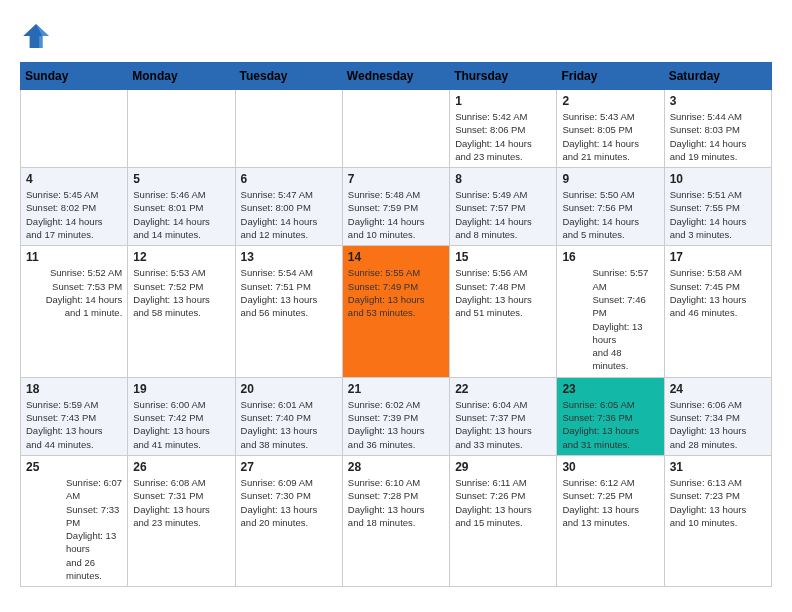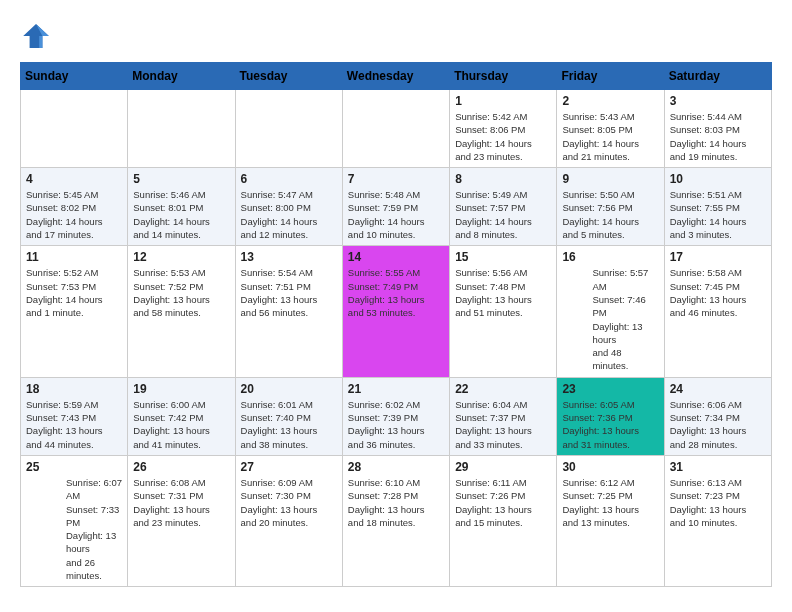--- a/index.html
+++ b/index.html
@@ -186,40 +186,40 @@
           <span class="day-num">10</span>
           <div class="day-info" style="white-space: pre-line;">Sunrise: 5:51 AM
 Sunset: 7:55 PM
 Daylight: 14 hours
 and 3 minutes.</div>
         </td>
       </tr>
       <tr>
         <td style="background: rgb(255, 255, 255);">
           <span class="day-num">11</span>
-          <div class="day-info" style="white-space: pre-line;">Sunrise: 5:52 AM
+          <div class="day-info" style="white-space: pre-line; text-align: right;">Sunrise: 5:52 AM
 Sunset: 7:53 PM
 Daylight: 14 hours
 and 1 minute.</div>
         </td>
         <td style="background: rgb(255, 255, 255);">
           <span class="day-num">12</span>
           <div class="day-info" style="white-space: pre-line;">Sunrise: 5:53 AM
 Sunset: 7:52 PM
 Daylight: 13 hours
 and 58 minutes.</div>
         </td>
         <td style="background: rgb(255, 255, 255);">
           <span class="day-num">13</span>
           <div class="day-info" style="white-space: pre-line;">Sunrise: 5:54 AM
 Sunset: 7:51 PM
 Daylight: 13 hours
 and 56 minutes.</div>
         </td>
-        <td style="background: #d946ef;">
+        <td style="background: #f97316;">
           <span class="day-num">14</span>
           <div class="day-info" style="white-space: pre-line;">Sunrise: 5:55 AM
 Sunset: 7:49 PM
 Daylight: 13 hours
 and 53 minutes.</div>
         </td>
         <td style="background: rgb(255, 255, 255);">
           <span class="day-num">15</span>
           <div class="day-info" style="white-space: pre-line;">Sunrise: 5:56 AM
 Sunset: 7:48 PM

